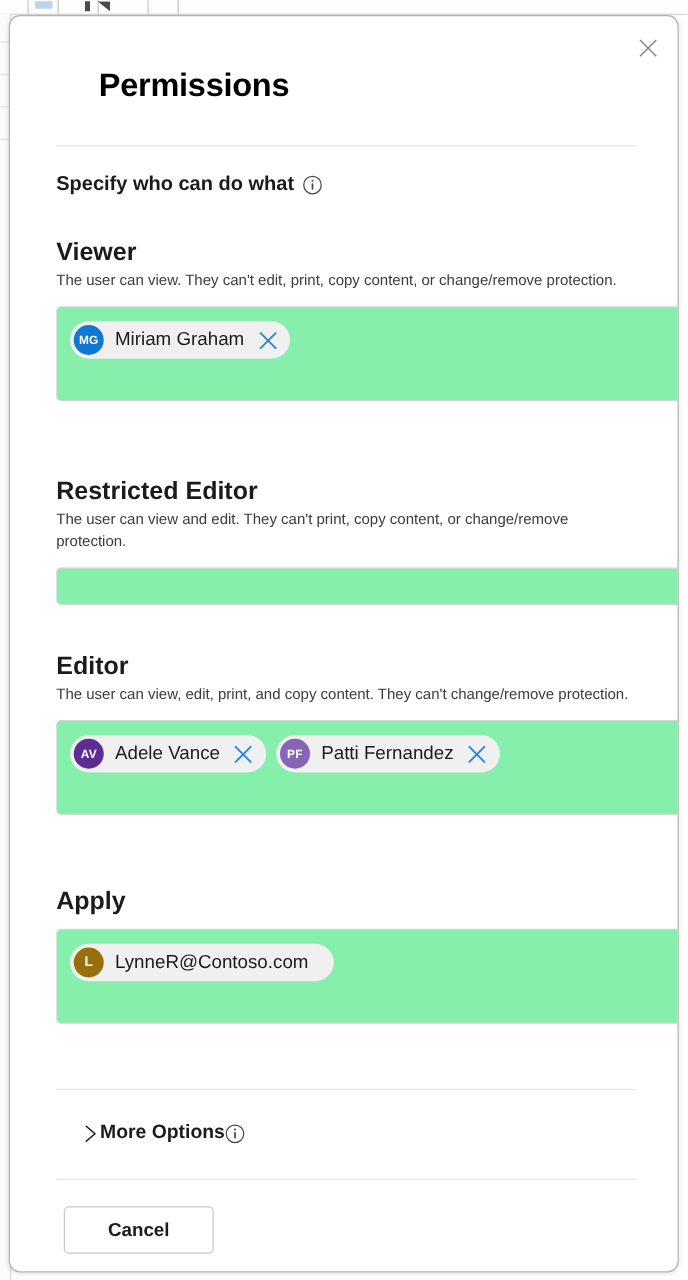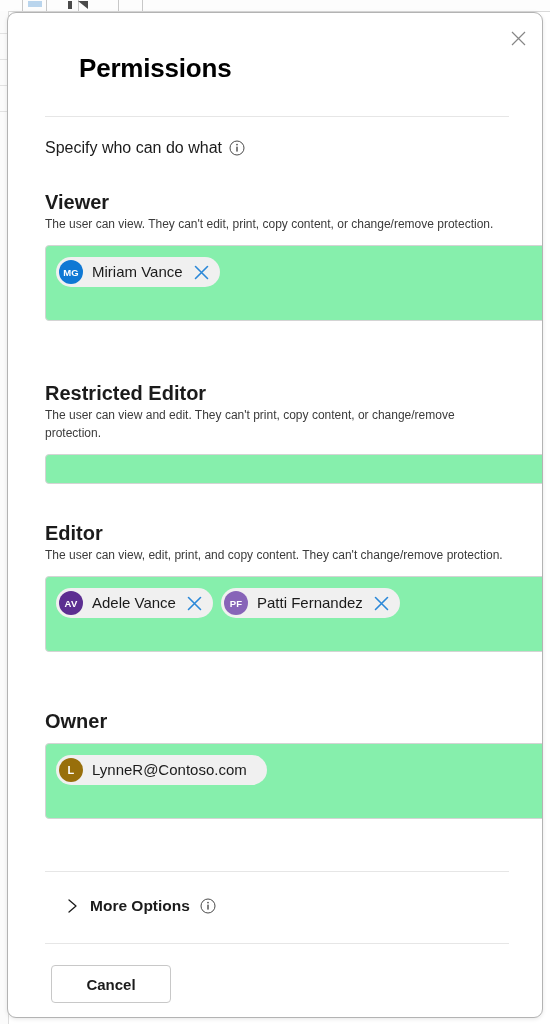--- a/index.html
+++ b/index.html
@@ -113,21 +113,21 @@
   #specify-row {
     position: absolute;
     left: 37px;
     top: 126px;
     display: flex;
     align-items: center;
     gap: 7px;
   }
   #specify-label {
     font-size: 16px;
-    font-weight: 400;
+    font-weight: 700;
     color: #1b1b1b;
   }
 
   .info-icon {
     display: inline-flex;
     align-items: center;
     justify-content: center;
     width: 16px; height: 16px;
     cursor: pointer;
   }
@@ -213,22 +213,21 @@
     flex: 0 0 auto;
   }
   .pill-remove svg { display: block; }
 
   
   #more-options-row {
     position: absolute;
     left: 56px;
     top: 884px;
     display: flex;
-    align-items: center;
-    gap: 10px;
+    align-items: flex-end;
     cursor: pointer;
   }
   #more-options-chevron { width: 16px; height: 16px; display: flex; align-items: center; justify-content: center; }
   #more-options-label {
     font-size: 15.5px;
     font-weight: 600;
     color: #1b1b1b;
   }
 
   
@@ -307,21 +306,21 @@
       </svg>
     </span>
   </div>
 
   <div class="perm-section" id="section-viewer">
     <div class="perm-title">Viewer</div>
     <div class="perm-desc">The user can view. They can't edit, print, copy content, or change/remove protection.</div>
     <div class="token-field tall">
       <div class="person-pill">
         <span class="avatar" style="background:#0f78d4">MG</span>
-        <span class="pill-name">Miriam Vance</span>
+        <span class="pill-name">Miriam Graham</span>
         <span class="pill-remove">
           <svg width="15" height="15" viewBox="0 0 15 15">
             <path d="M1.5 1.5 L13.5 13.5 M13.5 1.5 L1.5 13.5" stroke="#2b88d8" stroke-width="1.6" fill="none" stroke-linecap="round"></path>
           </svg>
         </span>
       </div>
     </div>
   </div>
 
   <div class="perm-section" id="section-editor">
@@ -349,21 +348,21 @@
     </div>
   </div>
 
   <div class="perm-section" id="section-restricted">
     <div class="perm-title">Restricted Editor</div>
     <div class="perm-desc">The user can view and edit. They can't print, copy content, or change/remove protection.</div>
     <div class="token-field short"></div>
   </div>
 
   <div class="perm-section" id="section-owner">
-    <div class="perm-title">Owner</div>
+    <div class="perm-title">Apply</div>
     <div class="token-field tall">
       <div class="person-pill" style="padding-right:12px">
         <span class="avatar single" style="background:#986f0b">L</span>
         <span class="pill-name">LynneR@Contoso.com</span>
       </div>
     </div>
   </div>
 
   <div class="divider" id="divider-above-more"></div>
 

